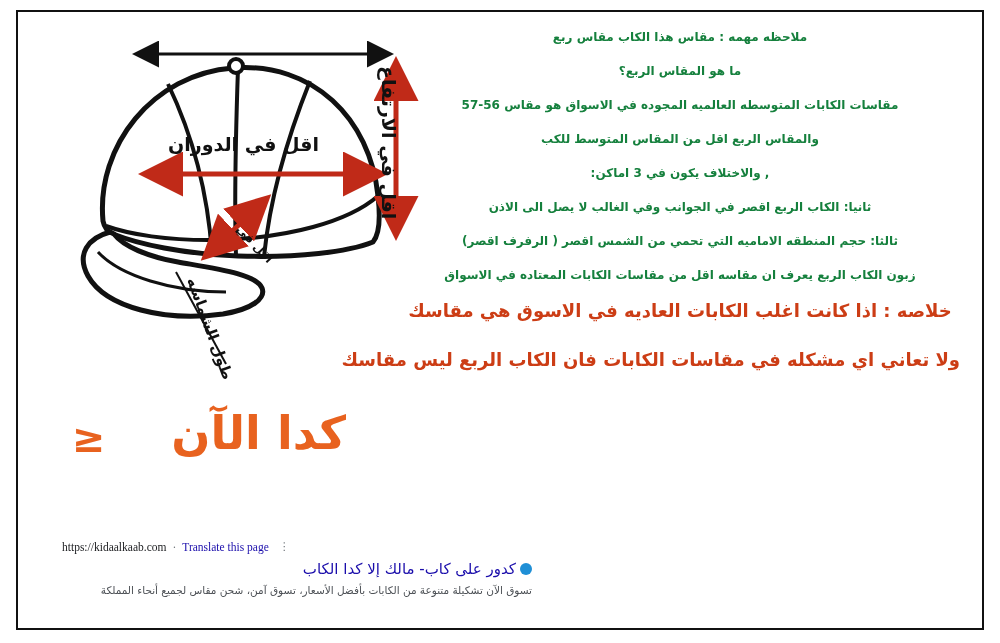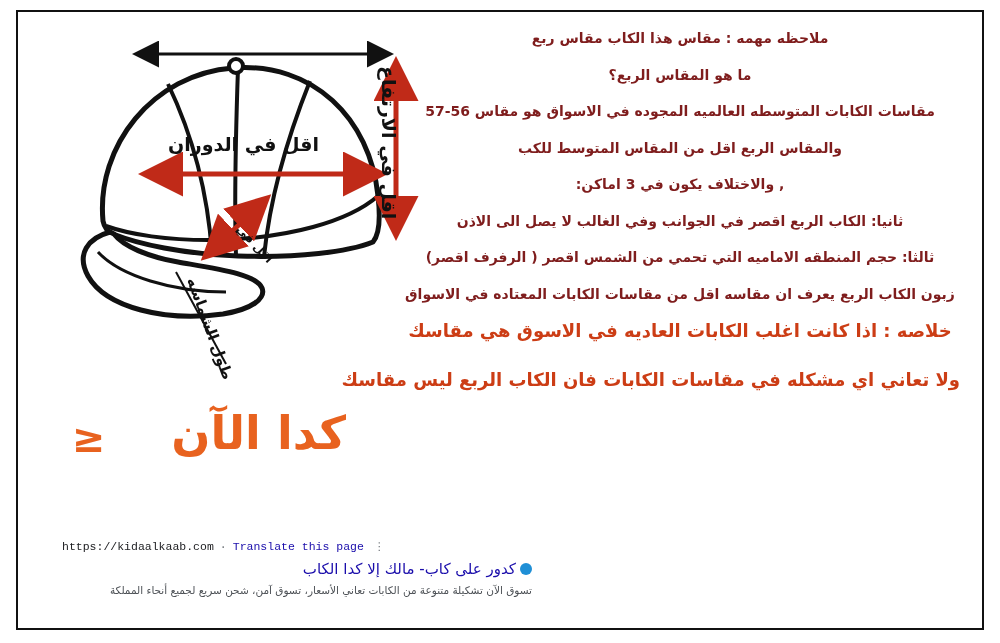--- a/index.html
+++ b/index.html
@@ -32,23 +32,23 @@
     position: absolute;
     right: 22px;
     top: 18px;
     width: 560px;
     direction: rtl;
     text-align: center;
     color: #b23a16;
   }
   .tline {
     font-family: "DejaVu Sans", sans-serif;
-    font-size: 14px;
-    font-weight: bold;
-    color: #7f1d1d;
+    font-size: 12px;
+    font-weight: bold;
+    color: #15803d;
     line-height: 1.25;
     margin: 0 0 19px 0;
     white-space: nowrap;
   }
   .tline.big {
     font-size: 18px;
     color: #cc3d15;
     margin-bottom: 26px;
   }
   .tline.gap {
@@ -132,21 +132,21 @@
     left: 44px;
     top: 528px;
     width: 470px;
     direction: ltr;
     text-align: left;
   }
   #serp-url-row {
     display: flex;
     align-items: center;
     gap: 6px;
-    font-family: Liberation Mono, monospace;
+    font-family: Liberation Serif, serif;
     font-size: 11.5px;
     color: #4d5156;
     white-space: nowrap;
   }
   #serp-url {
     color: #202124;
   }
   .dot-sep {
     color: #70757a;
   }
@@ -252,21 +252,21 @@
       <div id="serp-url-row">
         <span id="serp-url">https://kidaalkaab.com</span>
         <span class="dot-sep">·</span>
         <span id="serp-translate">Translate this page</span>
         <span id="serp-menu">⋮</span>
       </div>
       <div id="serp-title-row">
         <span id="serp-favicon"></span>
         <span id="serp-title">كدور على كاب- مالك إلا كدا الكاب</span>
       </div>
-      <div id="serp-desc">تسوق الآن تشكيلة متنوعة من الكابات تعاني الأسعار، تسوق آمن، شحن سريع لجميع أنحاء المملكة</div>
+      <div id="serp-desc">تسوق الآن تشكيلة متنوعة من الكابات بأفضل الأسعار، تسوق آمن، شحن مقاس لجميع أنحاء المملكة</div>
     </div>
 
     <div id="text-col">
       <p class="tline">ملاحظه مهمه : مقاس هذا الكاب مقاس ربع</p>
       <p class="tline">ما هو المقاس الربع؟</p>
       <p class="tline">مقاسات الكابات المتوسطه العالميه المجوده في الاسواق هو مقاس 56-57</p>
       <p class="tline">والمقاس الربع اقل من المقاس المتوسط للكب</p>
       <p class="tline">, والاختلاف يكون في 3 اماكن:</p>
       <p class="tline">ثانيا: الكاب الربع اقصر في الجوانب وفي الغالب لا يصل الى الاذن</p>
       <p class="tline">ثالثا: حجم المنطقه الاماميه التي تحمي من الشمس اقصر ( الرفرف اقصر)</p>

